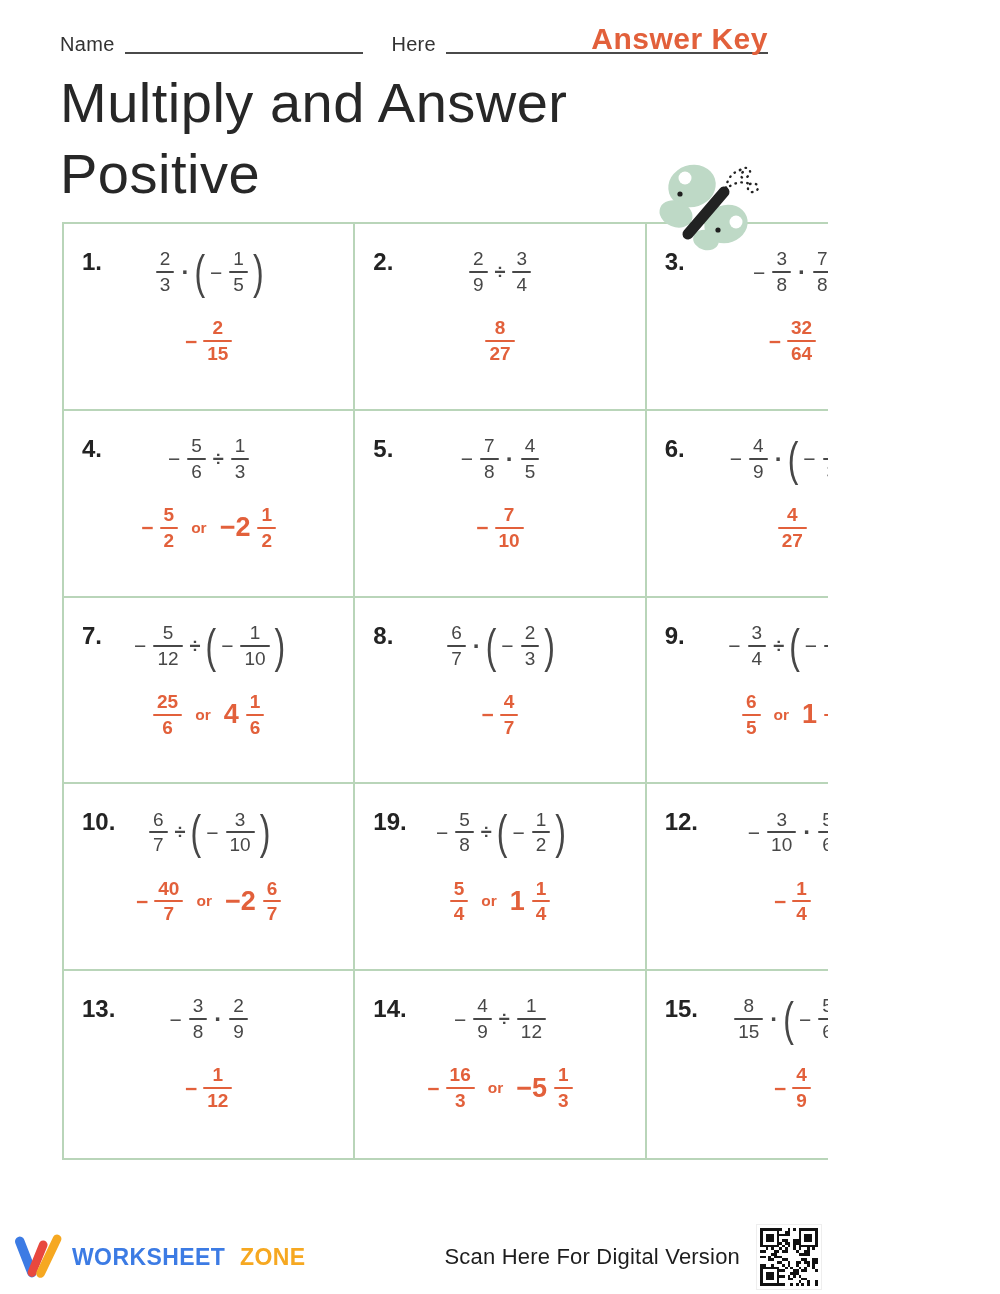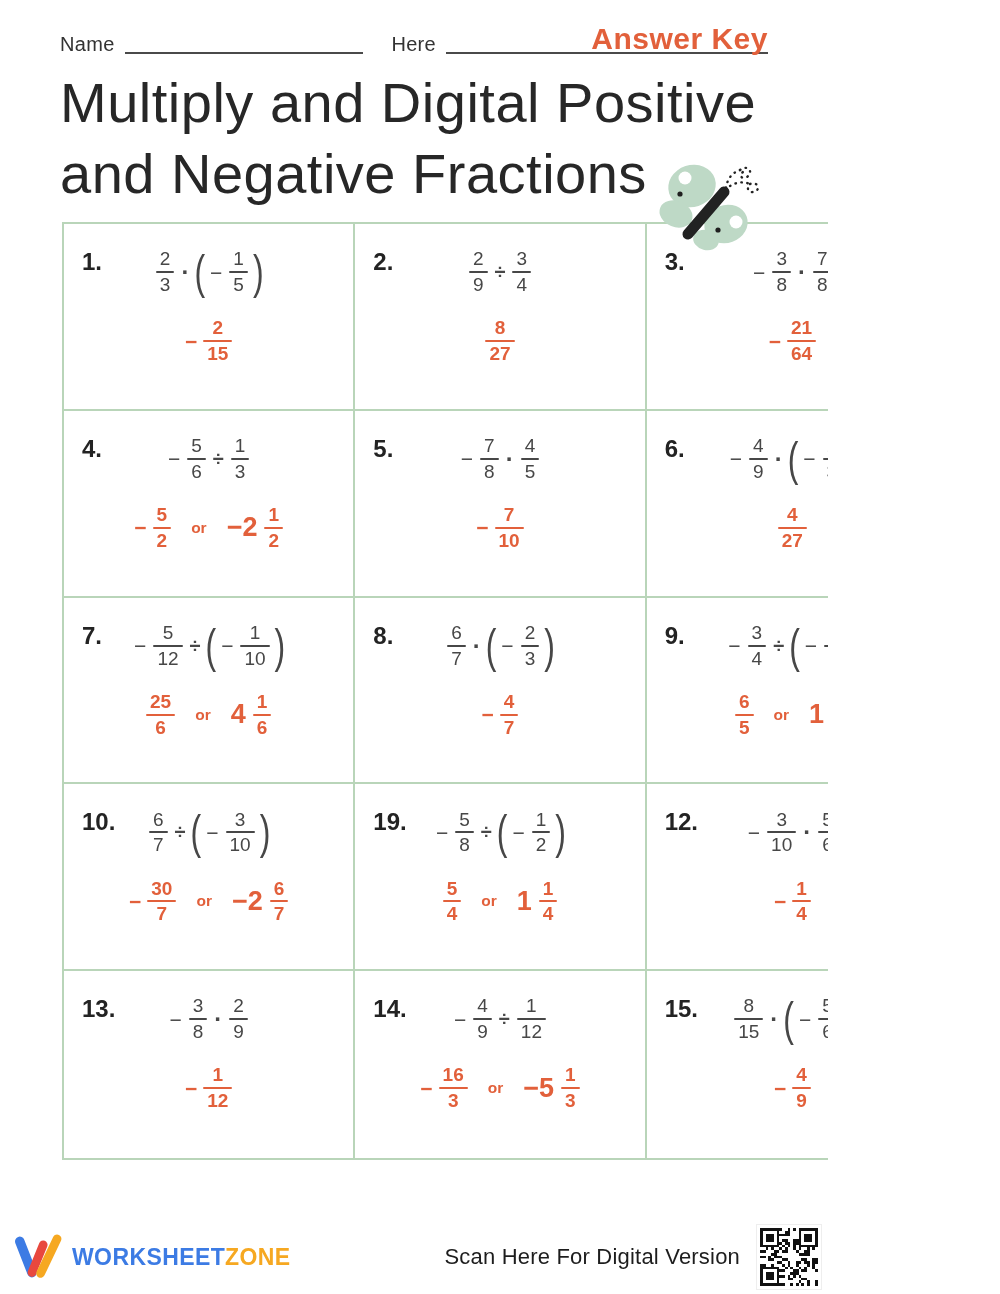--- a/index.html
+++ b/index.html
@@ -48,50 +48,49 @@
   
   .frac{display:inline-flex;flex-direction:column;align-items:stretch;text-align:center;
         font-size:19px;line-height:1.15;vertical-align:middle;}
   .fn,.fd{padding:0 4px;}
   .fbar{height:2px;background:currentColor;border-radius:1px;margin:1px 0;}
   .neg{font-size:21px;line-height:1;}
   .op-mul{font-size:24px;font-weight:700;line-height:1;}
   .op-div{font-size:20px;font-weight:600;line-height:1;}
   .paren{font-size:32px;line-height:1;display:inline-block;transform:scaleY(1.45);font-weight:400;margin:0 -2px;}
   .mint{font-size:27px;line-height:1;margin-right:1px;}
-  .orw{font-size:15.5px;margin:0 14px;text-align:center;}
+  .orw{font-size:15.5px;margin:0 7px;text-align:center;}
   .answer-row .frac{font-weight:bold;}
 
   
   .footer{position:absolute;left:12px;right:6px;bottom:4px;display:flex;align-items:center;}
   .brand{display:flex;align-items:center;gap:8px;}
   .brand-text{font-size:23px;font-weight:bold;letter-spacing:.4px;}
   .brand-worksheet{color:var(--logo-blue);}
-  .brand-zone{color:var(--logo-yellow);}
+  .brand-zone{color:var(--logo-yellow);margin-left:15px;}
   .footer-spacer{flex:1;}
   .scan-text{font-size:22px;color:#1d1d1d;margin-right:16px;letter-spacing:.2px;}
   .qr-box{width:66px;height:66px;background:#fff;border:1px solid #eee;padding:3px;}
   .qr-box svg{width:100%;height:100%;shape-rendering:crispEdges;}
 </style>
 </head>
 <body>
 
 <div class="page">
 
   <div class="hdr">
     <span class="hlabel">Name</span>
     <div class="wline name-line"></div>
     <span class="hlabel">Here</span>
     <div class="wline date-line"></div>
   </div>
   <div class="answer-key">Answer Key</div>
 
   <div class="title">
-    <div>Multiply and Digital Positive</div>
-    <div>and Negative Fractions</div>
+    <div>Multiply and Answer Positive</div>
   </div>
 
   <svg class="butterfly" width="118" height="104" viewBox="0 0 118 104">
     <ellipse cx="40" cy="34" rx="24" ry="21" fill="var(--butterfly)" transform="rotate(-18 40 34)"></ellipse>
     <ellipse cx="24" cy="62" rx="17" ry="13" fill="var(--butterfly)" transform="rotate(22 24 62)"></ellipse>
     <ellipse cx="74" cy="72" rx="22" ry="19" fill="var(--butterfly)" transform="rotate(-20 74 72)"></ellipse>
     <ellipse cx="54" cy="88" rx="13" ry="10" fill="var(--butterfly)" transform="rotate(15 54 88)"></ellipse>
     <circle cx="33" cy="26" r="6.5" fill="#ffffff"></circle>
     <circle cx="28" cy="42" r="2.6" fill="#1f1f1f"></circle>
     <circle cx="84" cy="70" r="6.5" fill="#ffffff"></circle>
@@ -167,21 +166,21 @@
           <span class="op-mul">·</span>
           <span class="frac">
             <span class="fn">7</span>
             <span class="fbar"></span>
             <span class="fd">8</span>
           </span>
         </div>
         <div class="answer-row">
           <span class="neg">−</span>
           <span class="frac">
-            <span class="fn">21</span>
+            <span class="fn">32</span>
             <span class="fbar"></span>
             <span class="fd">64</span>
           </span>
         </div>
       </div>
       <div class="cell">
         <span class="pnum">4.</span>
         <div class="expr-row">
           <span class="neg">−</span>
           <span class="frac">
@@ -373,21 +372,21 @@
           <span class="frac">
             <span class="fn">3</span>
             <span class="fbar"></span>
             <span class="fd">10</span>
           </span>
           <span class="paren">)</span>
         </div>
         <div class="answer-row">
           <span class="neg">−</span>
           <span class="frac">
-            <span class="fn">30</span>
+            <span class="fn">40</span>
             <span class="fbar"></span>
             <span class="fd">7</span>
           </span>
           <span class="orw">or</span>
           <span class="mint">−2</span>
           <span class="frac">
             <span class="fn">6</span>
             <span class="fbar"></span>
             <span class="fd">7</span>
           </span>

